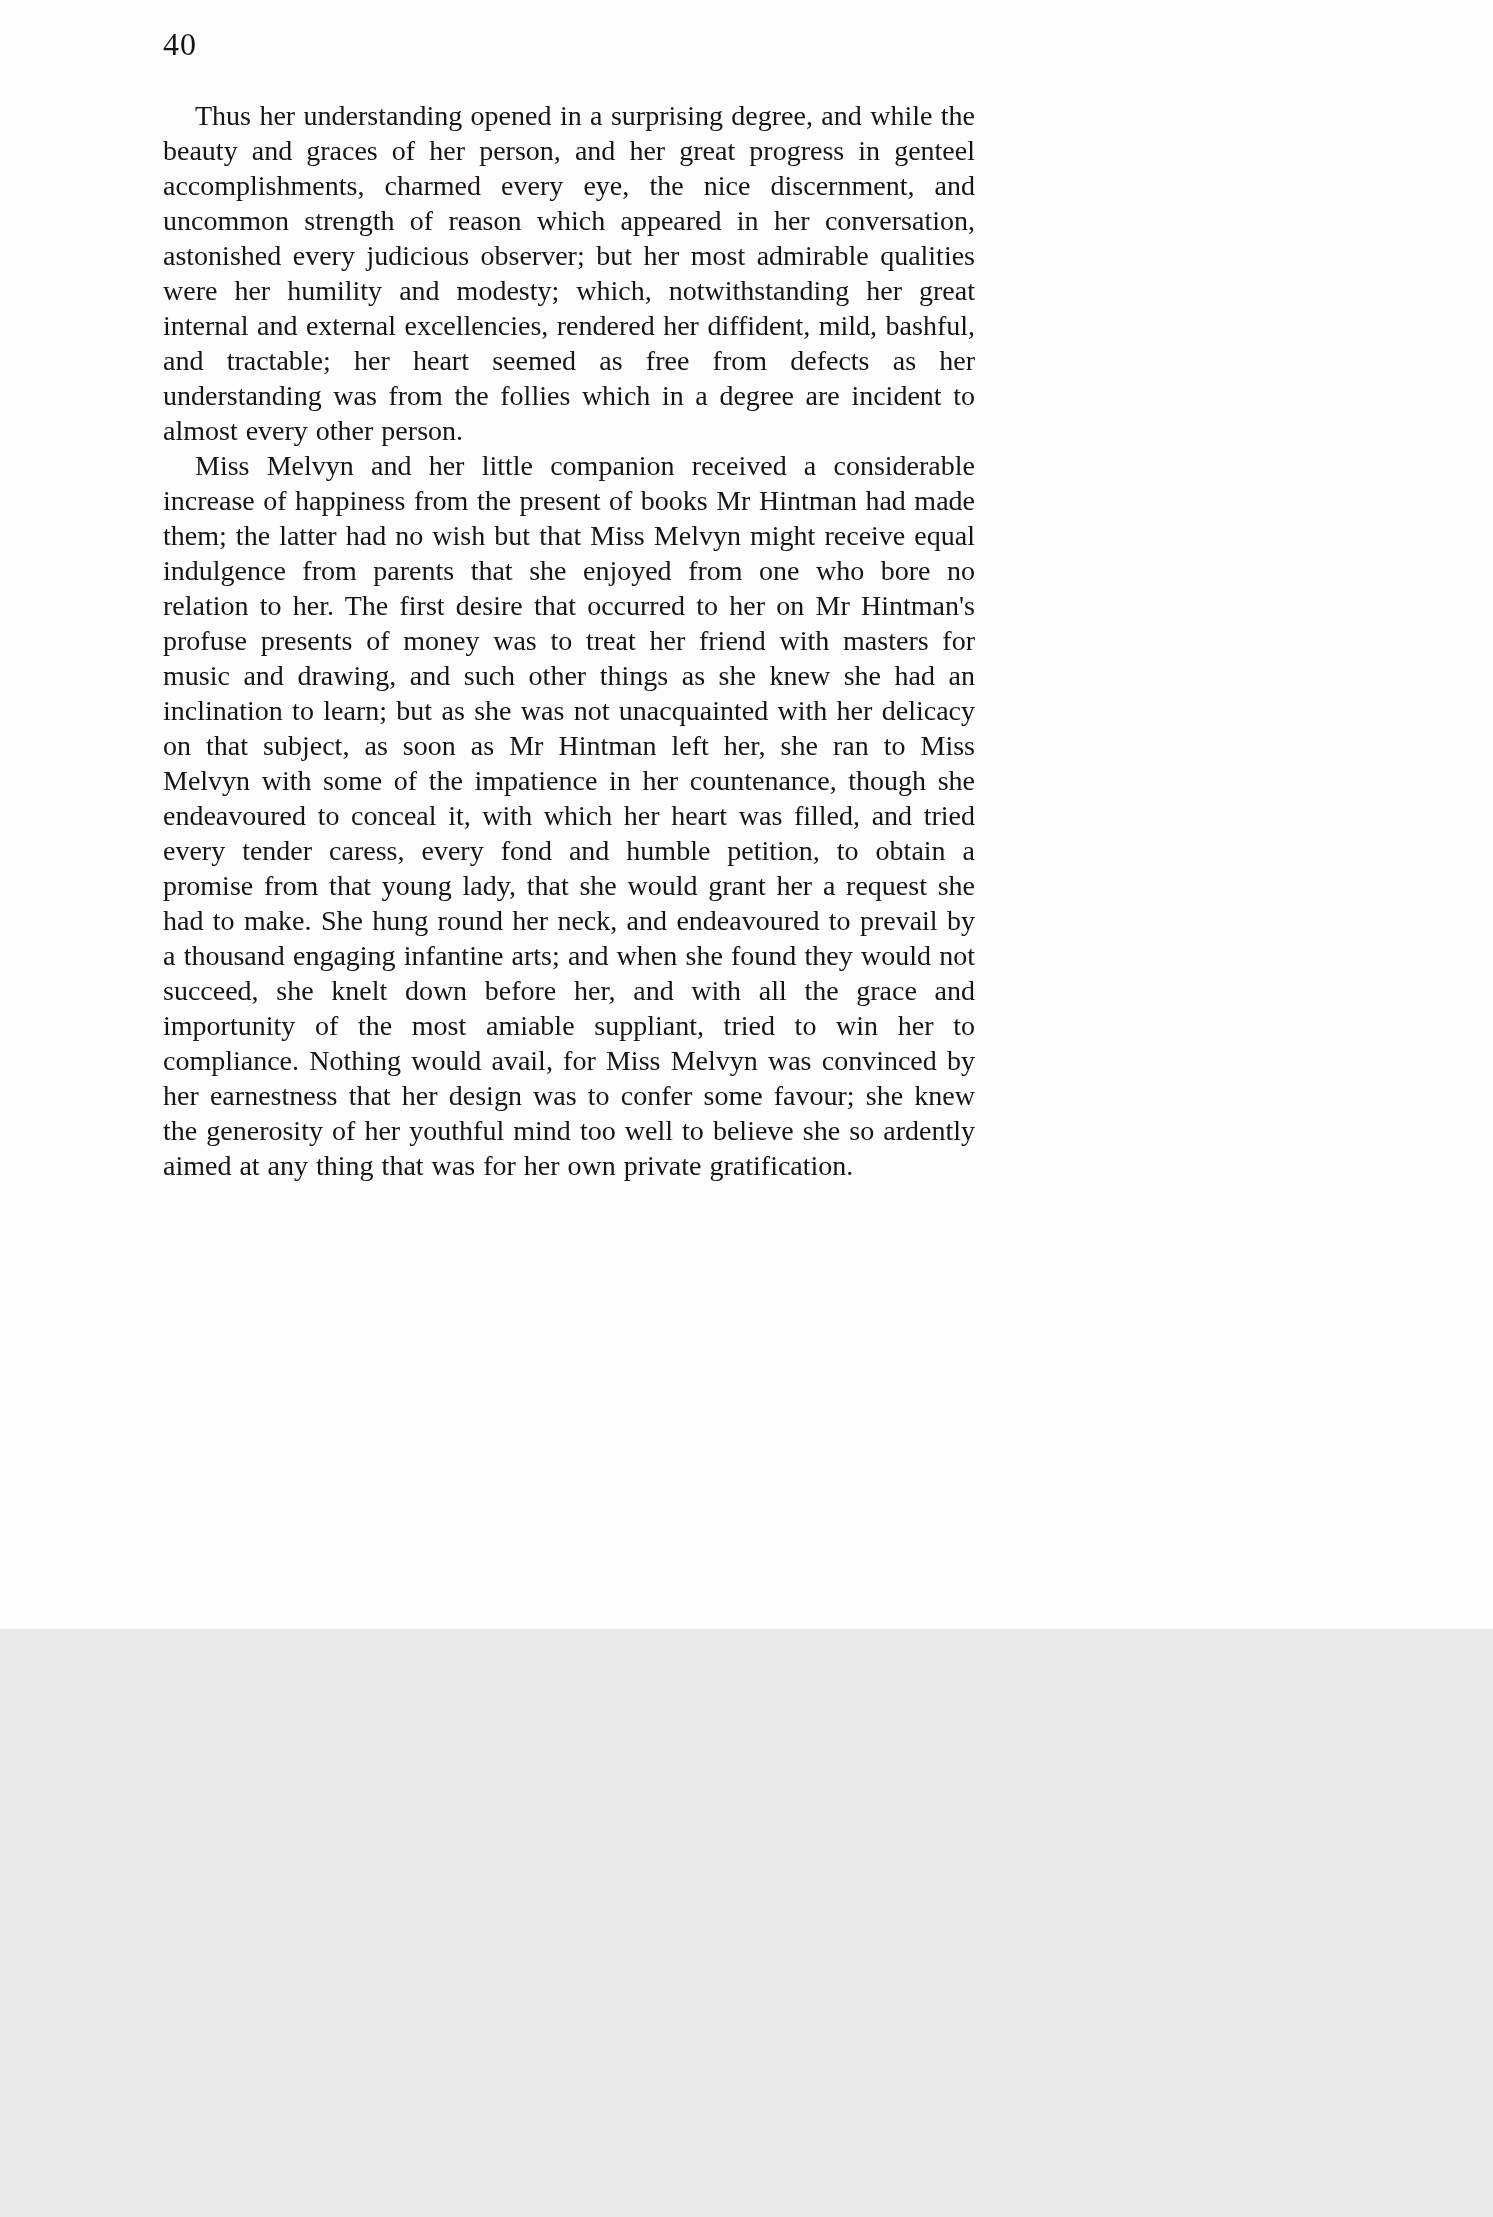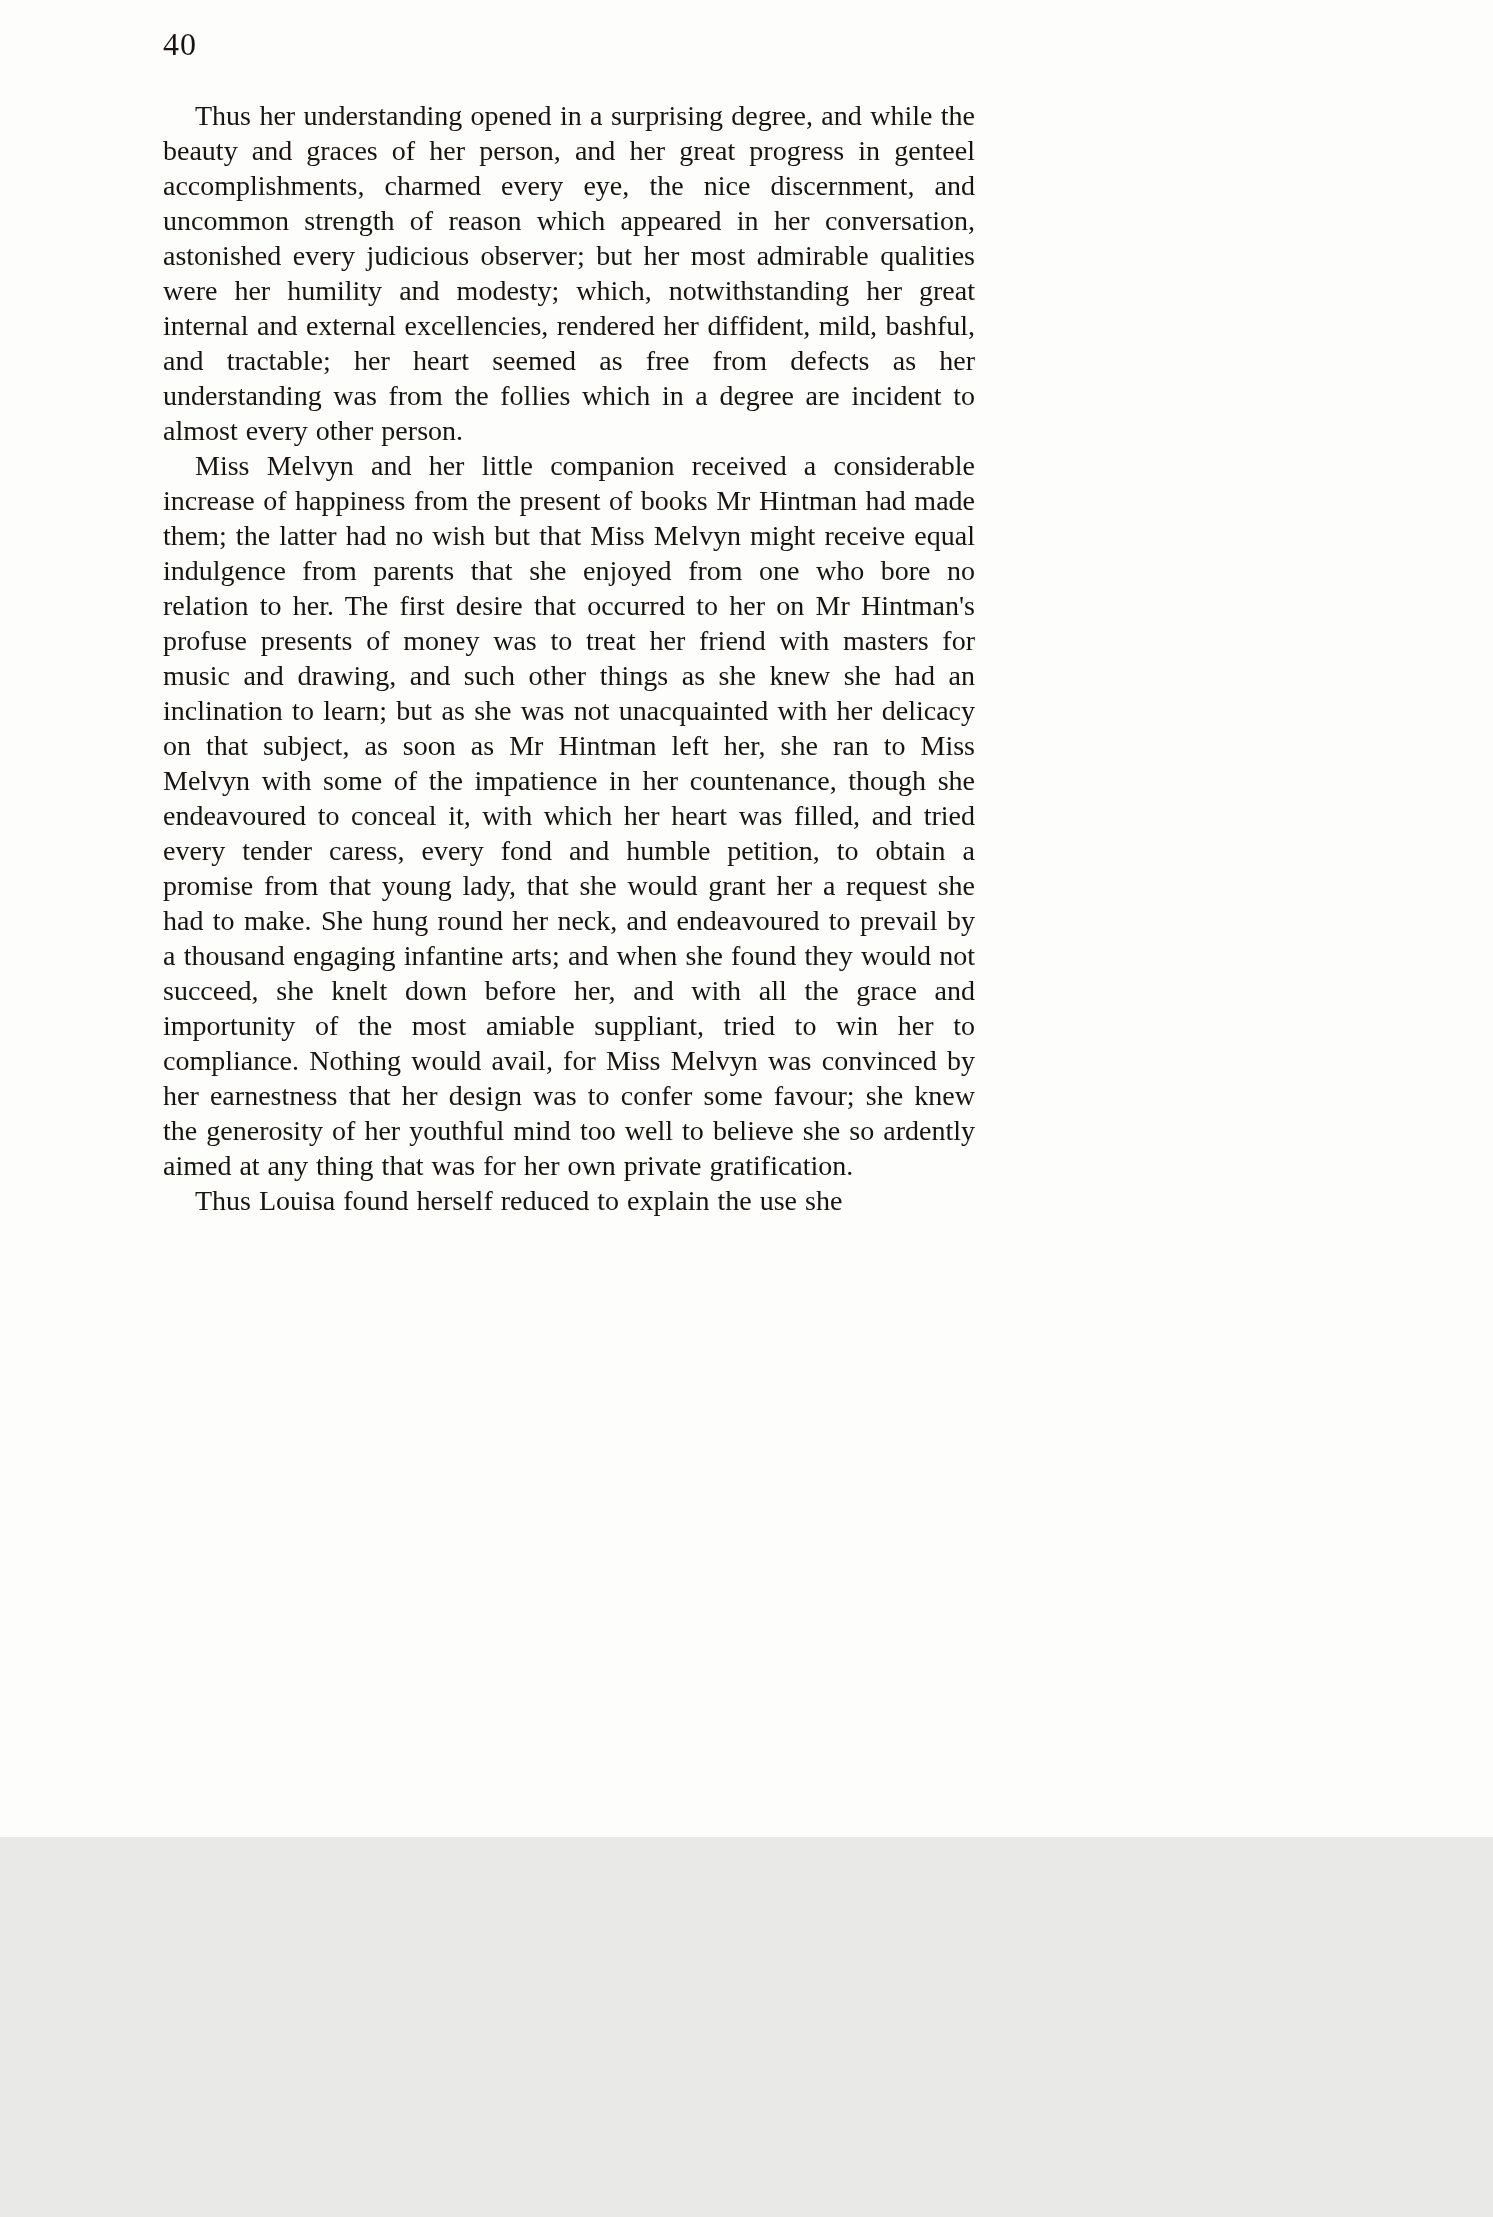--- a/index.html
+++ b/index.html
@@ -3,21 +3,21 @@
 <meta charset="utf-8">
 <style>
   html, body {
     margin: 0;
     padding: 0;
     background: #e9e9e7;
   }
   .page {
     position: relative;
     width: 1493px;
-    height: 1837px;
+    height: 1629px;
     margin: 0 auto;
     background: #fdfdfb;
     font-family: "Liberation Serif", "DejaVu Serif", serif;
     color: #191410;
     overflow: hidden;
     box-sizing: border-box;
   }
   .page-number {
     position: absolute;
     top: 26px;
@@ -44,15 +44,14 @@
   }
 </style>
 </head>
 <body>
 
 <div class="page">
   <div class="page-number">40</div>
   <div class="text-block">
       <p class="indent">Thus her understanding opened in a surprising degree, and while the beauty and graces of her person, and her great progress in genteel accomplishments, charmed every eye, the nice discernment, and uncommon strength of reason which appeared in her conversation, astonished every judicious observer; but her most admirable qualities were her humility and modesty; which, notwithstanding her great internal and external excellencies, rendered her diffident, mild, bashful, and tractable; her heart seemed as free from defects as her understanding was from the follies which in a degree are incident to almost every other person.</p>
       <p class="indent">Miss Melvyn and her little companion received a considerable increase of happiness from the present of books Mr Hintman had made them; the latter had no wish but that Miss Melvyn might receive equal indulgence from parents that she enjoyed from one who bore no relation to her. The first desire that occurred to her on Mr Hintman's profuse presents of money was to treat her friend with masters for music and drawing, and such other things as she knew she had an inclination to learn; but as she was not unacquainted with her delicacy on that subject, as soon as Mr Hintman left her, she ran to Miss Melvyn with some of the impatience in her countenance, though she endeavoured to conceal it, with which her heart was filled, and tried every tender caress, every fond and humble petition, to obtain a promise from that young lady, that she would grant her a request she had to make. She hung round her neck, and endeavoured to prevail by a thousand engaging infantine arts; and when she found they would not succeed, she knelt down before her, and with all the grace and importunity of the most amiable suppliant, tried to win her to compliance. Nothing would avail, for Miss Melvyn was convinced by her earnestness that her design was to confer some favour; she knew the generosity of her youthful mind too well to believe she so ardently aimed at any thing that was for her own private gratification.</p>
-      <p class="indent">Thus Louisa found herself reduced to explain the use she</p>
     </div>
 </div>
 
 </body></html>

